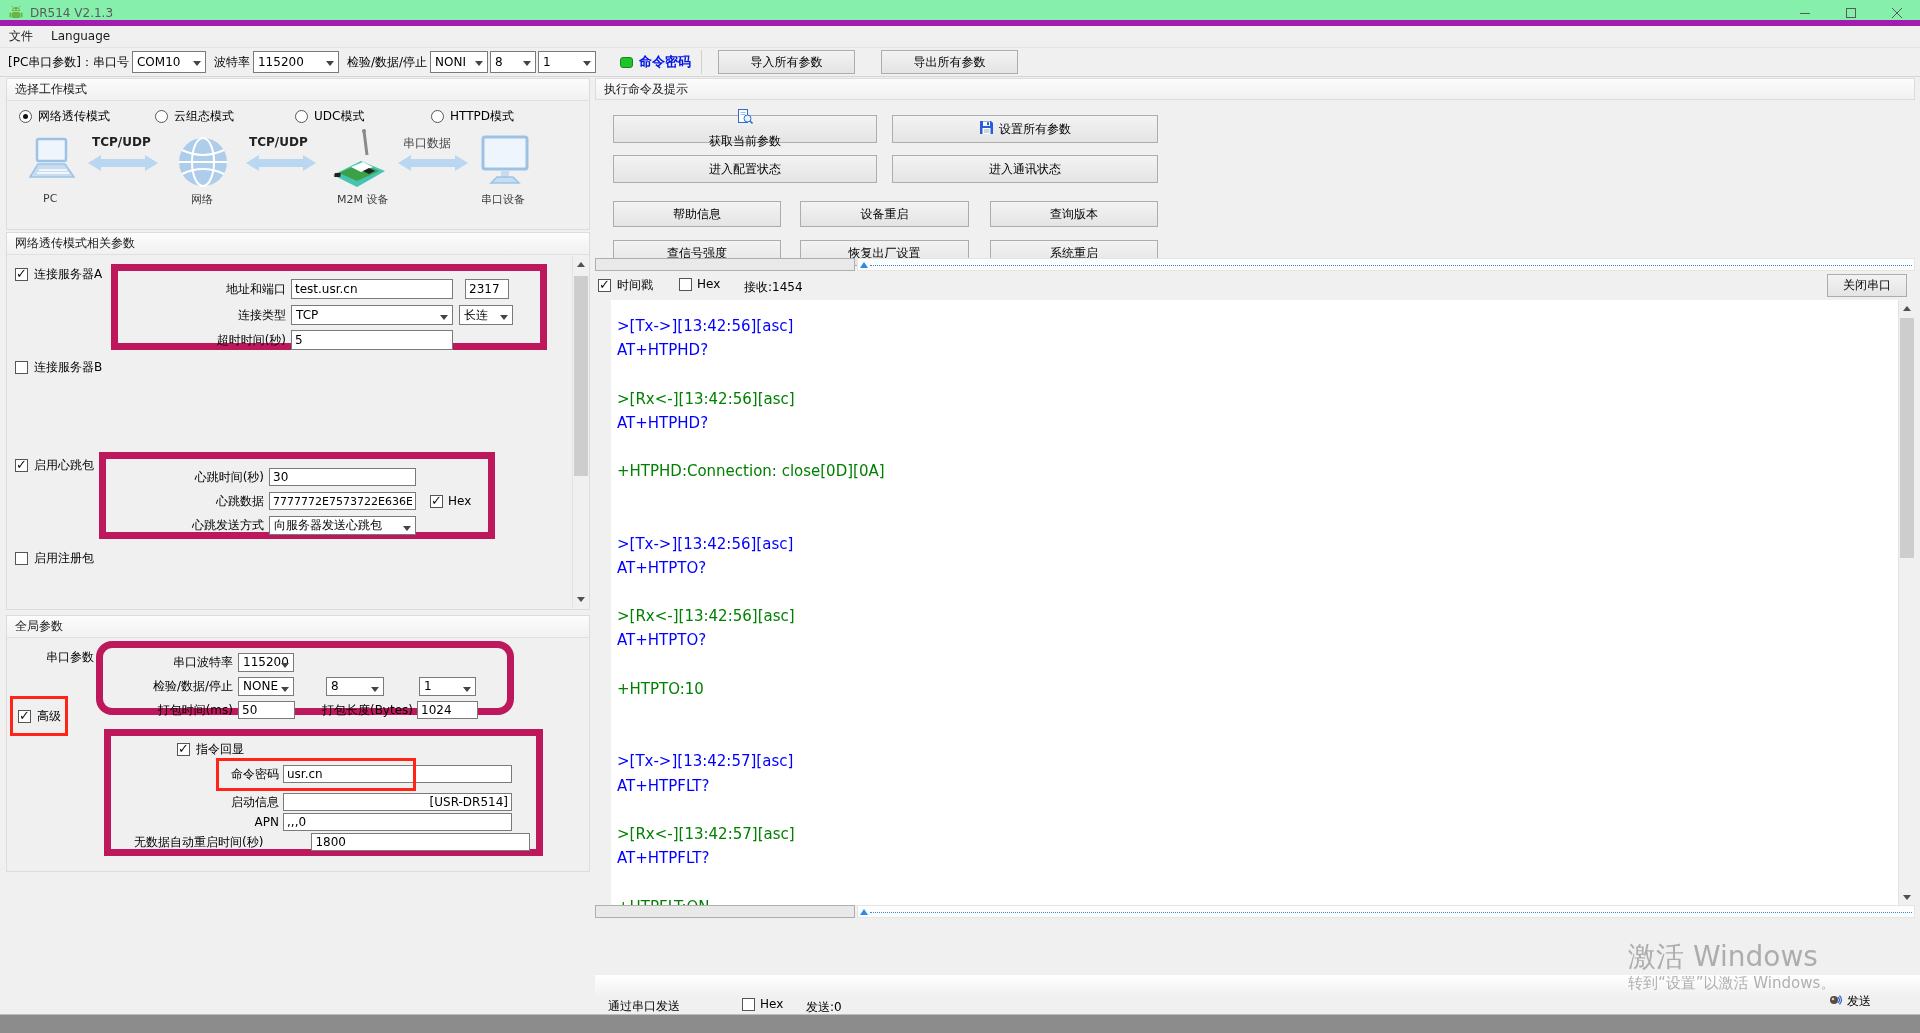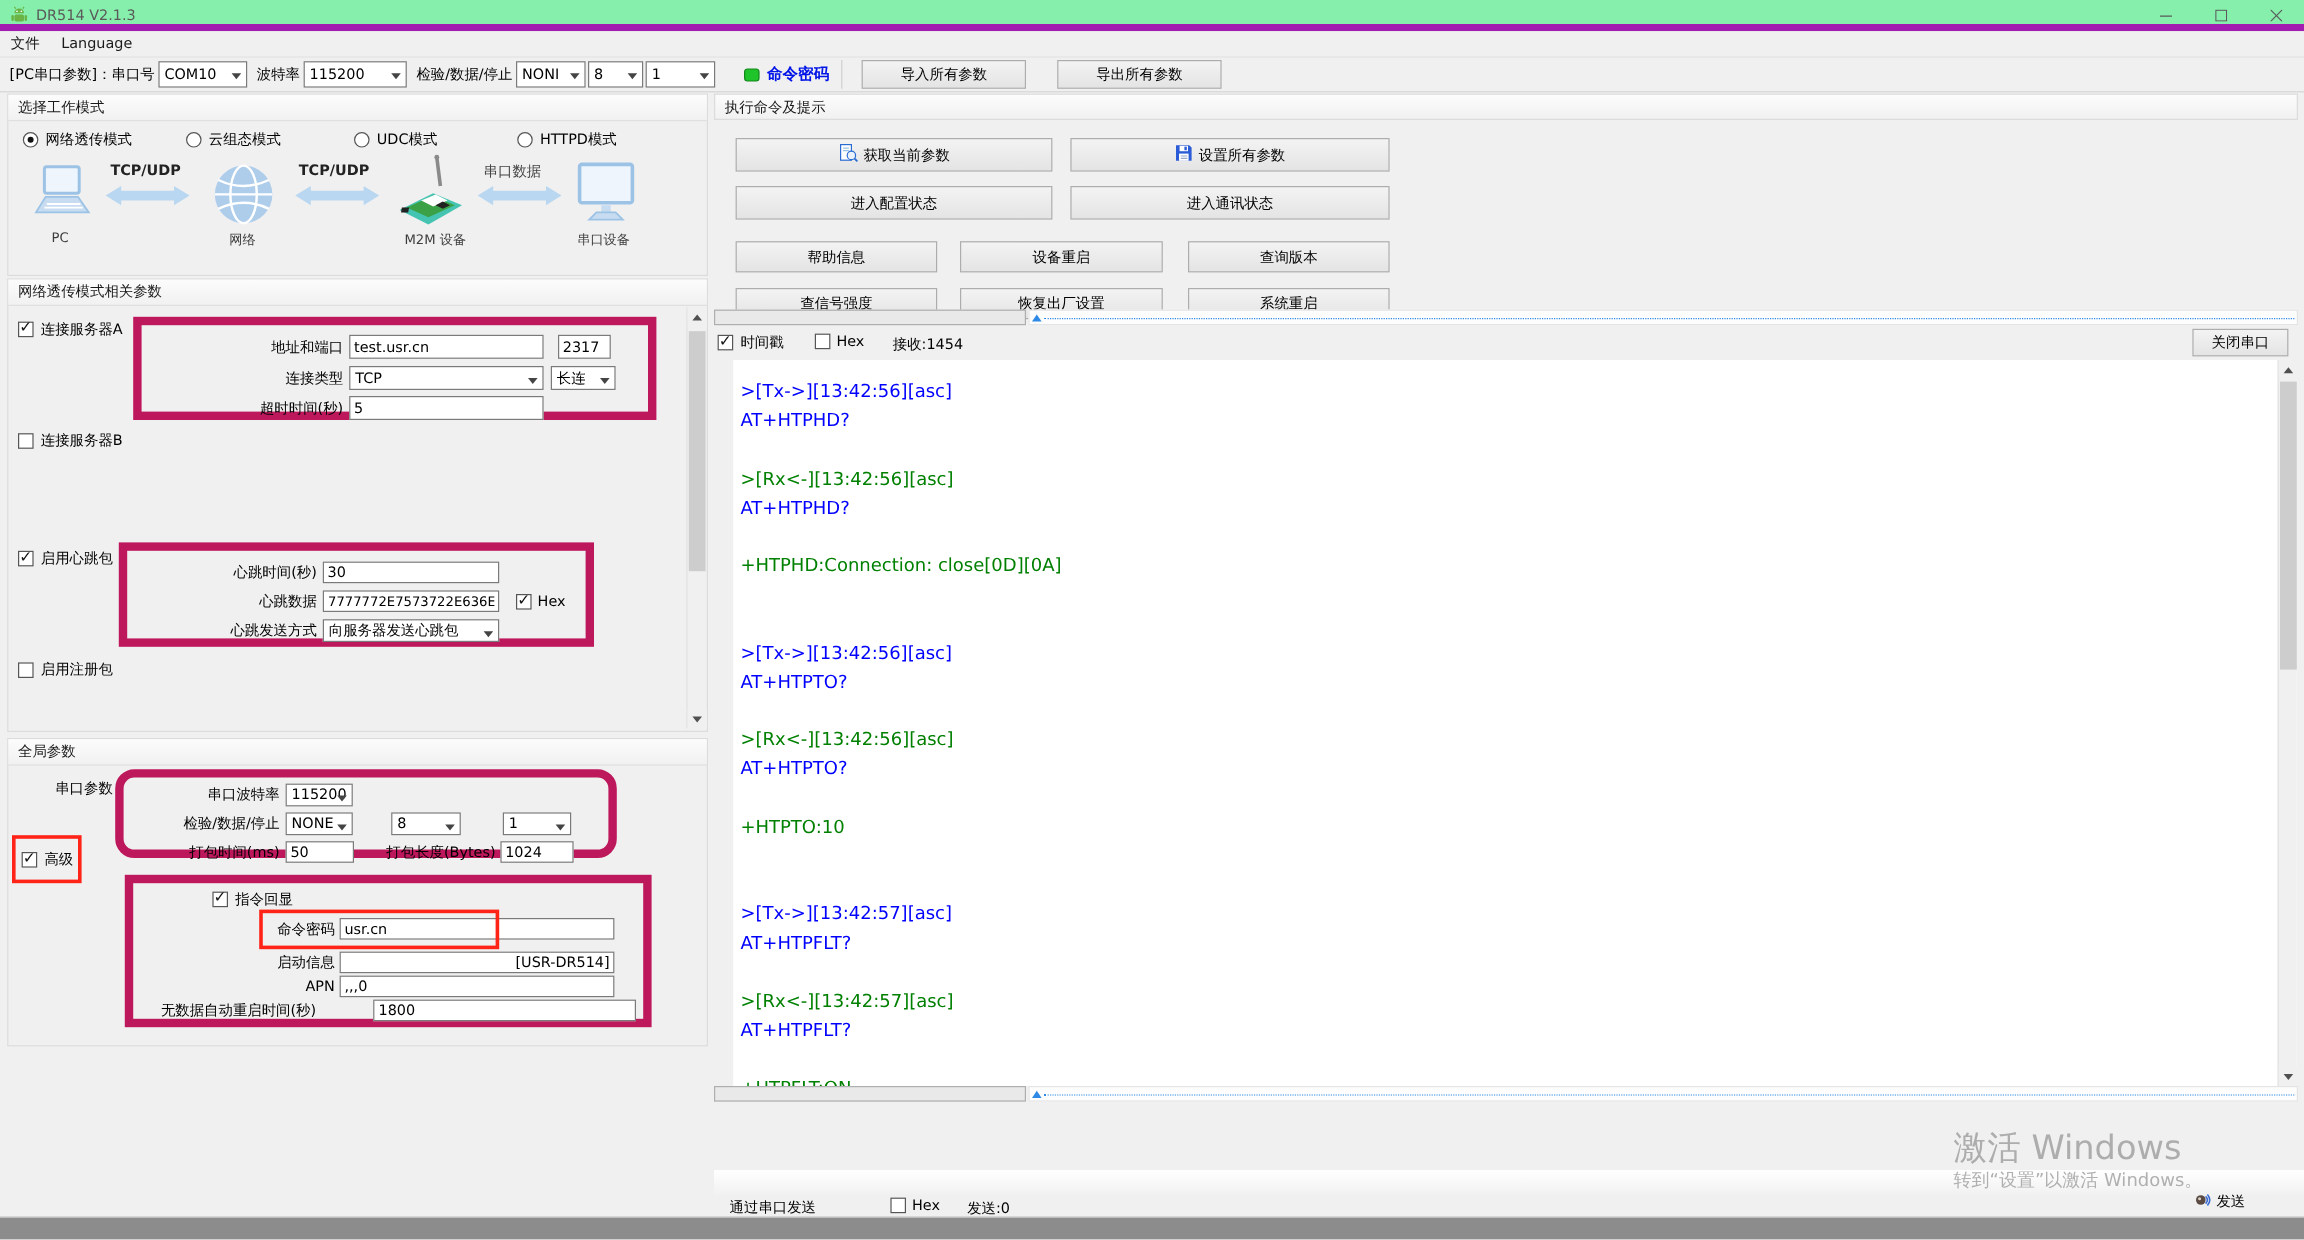--- a/index.html
+++ b/index.html
@@ -367,21 +367,21 @@
     </div>
     <div class="frow" style="top:97px;height:18px;gap:44px;">
       <span class="lab" style="width:168px;text-align:right;margin-right:4px;">无数据自动重启时间(秒)</span>
       <input class="tbx" style="width: 240px; height: 18px;" value="1800">
     </div>
   </div>
 </div>
 
 <div class="grp-h abs" style="left:595px;top:78px;width:1320px;border:1px solid #dcdcdc;">执行命令及提示</div>
 
-<div class="btn abs" style="left:613px;top:115px;width:264px;height:28px;">
+<div class="btn abs" style="left:613px;top:115px;width:264px;height:28px;flex-direction:column;">
   <span><svg width="16" height="16" viewBox="0 0 16 16">
         <rect x="1.5" y="0.5" width="9" height="13" fill="#fff" stroke="#2b6cd4"></rect>
         <line x1="3.5" y1="3.5" x2="8.5" y2="3.5" stroke="#9cc3e5"></line>
         <line x1="3.5" y1="5.5" x2="8.5" y2="5.5" stroke="#9cc3e5"></line>
         <circle cx="10.5" cy="9.5" r="3.5" fill="#eaf2fc" stroke="#2b6cd4"></circle>
         <line x1="13" y1="12" x2="15.5" y2="14.5" stroke="#2b6cd4" stroke-width="1.6"></line>
       </svg></span>
   <span>获取当前参数</span>
 </div>
 <div class="btn abs" style="left:892px;top:115px;width:266px;height:28px;">

